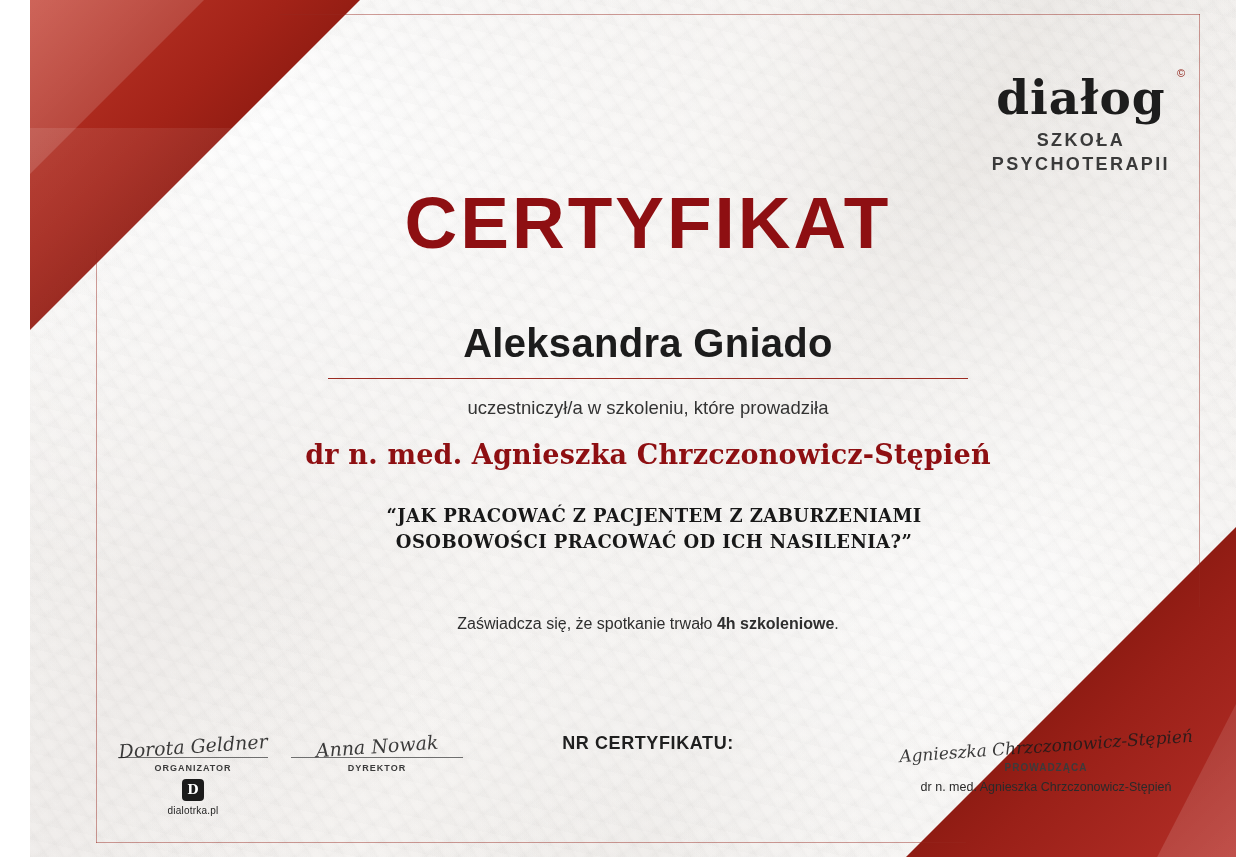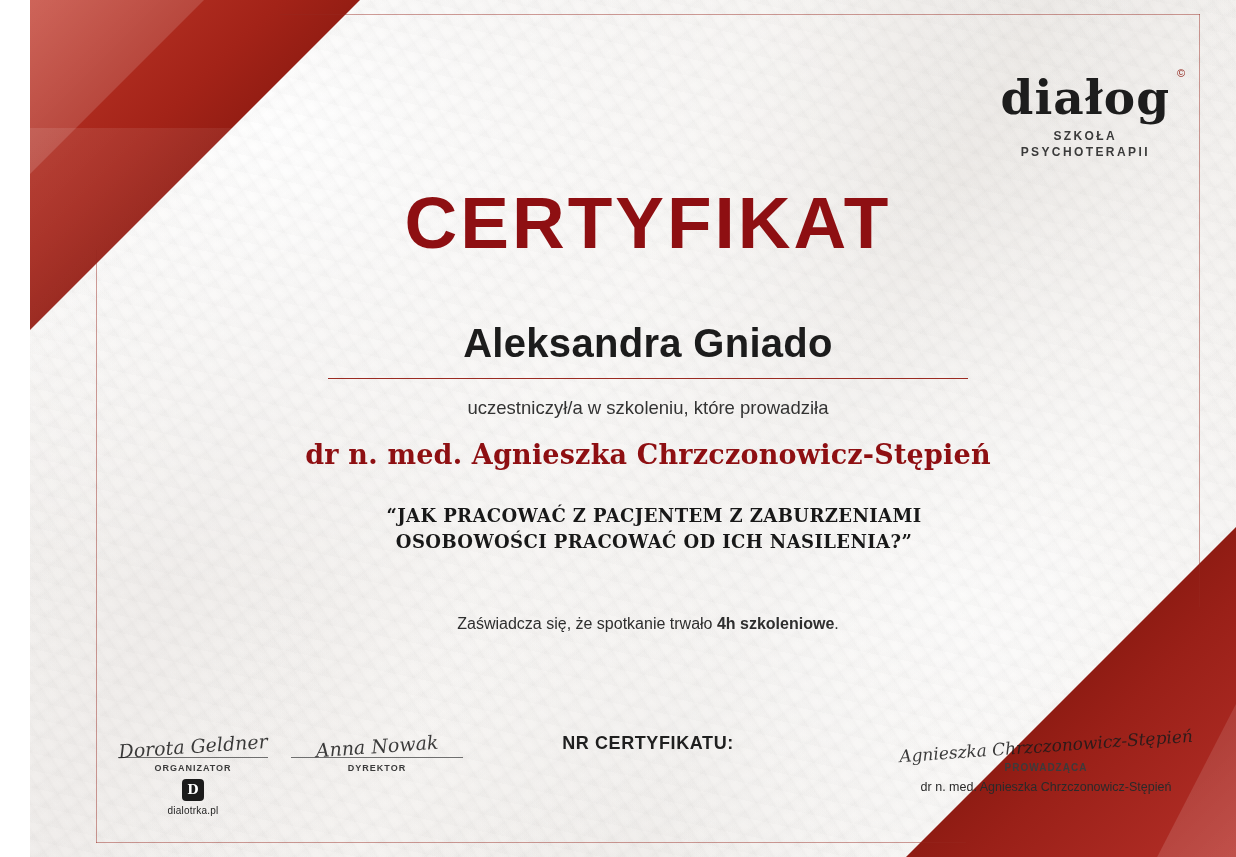--- a/index.html
+++ b/index.html
@@ -108,21 +108,21 @@
   .logo-reg {
     position: absolute;
     top: -6px;
     right: -16px;
     font-family: "Liberation Sans", sans-serif;
     font-size: 11px;
     font-weight: normal;
     color: #8c1b12;
   }
   .logo-sub {
-    font-size: 12px;
+    font-size: 18px;
     letter-spacing: 2.4px;
     font-weight: bold;
     color: #3a3a3a;
     margin-top: 7px;
     line-height: 1.35;
   }
 
   
   .content {
     position: absolute;

